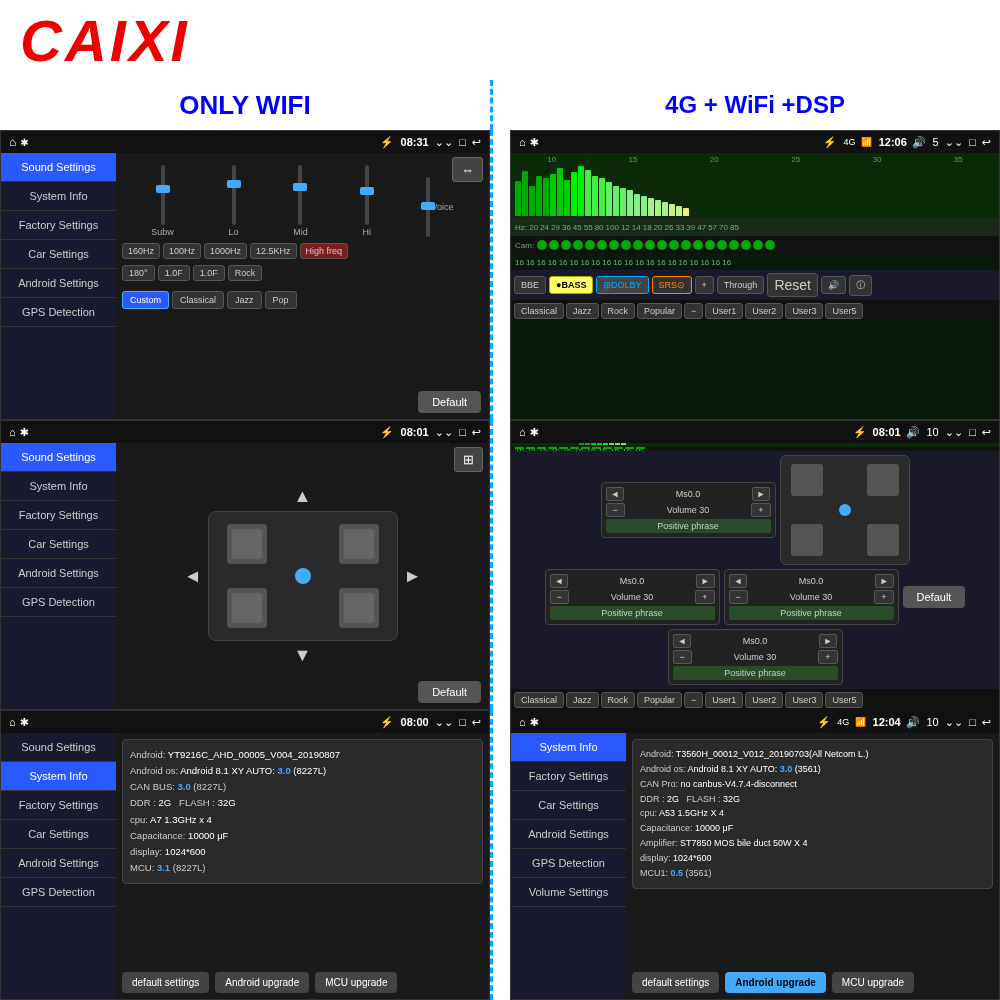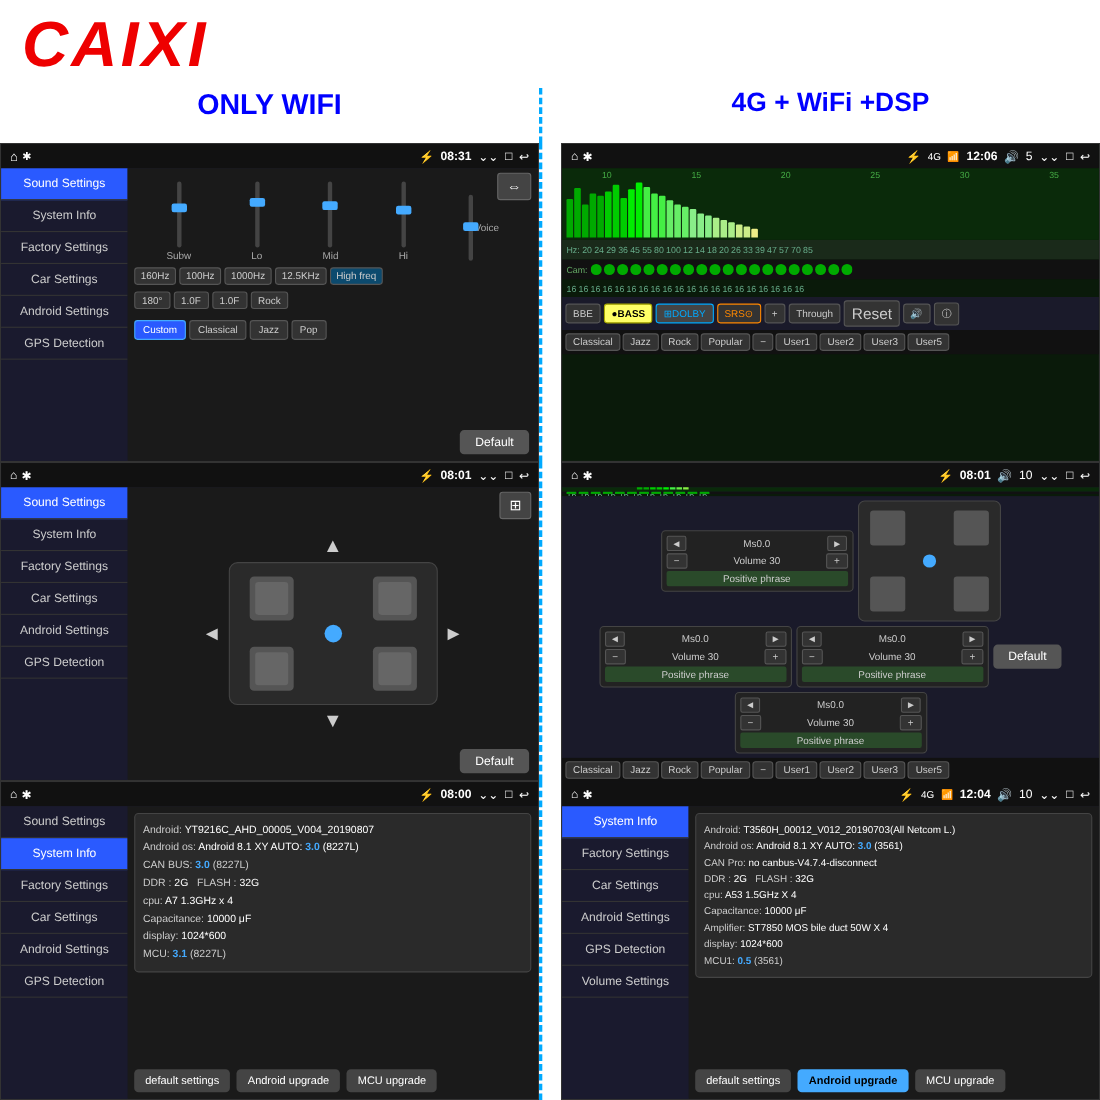--- a/index.html
+++ b/index.html
@@ -11,21 +11,21 @@
       overflow: hidden;
     }
   </style>
 </head>
 <body>
 
 <div style="display:flex; align-items:center; height:80px; padding:8px 20px; background:#fff;">
   <span style="font-size:58px; font-weight:900; color:#e00; font-style:italic; letter-spacing:3px;">CAIXI</span>
 </div>
 
-<div style="display:flex; height:50px; align-items:flex-start; background:#fff;">
+<div style="display:flex; height:50px; align-items:center; background:#fff;">
   <div style="width:490px; text-align:center; font-size:26px; font-weight:900; color:#00f;">ONLY WIFI</div>
   <div style="width:20px; border-left:3px dashed #00aaff; height:100%;"></div>
   <div style="flex:1; text-align:center; font-size:24px; font-weight:900; color:#00f;">4G + WiFi +DSP</div>
 </div>
 
 <div style="display:flex; flex-direction:column; height:870px; position:relative;">
 
   <div style="display:flex; flex:1; min-height:0;">
 
     <div style="width:490px; background:#1e1e2e; border:1px solid #333; display:flex; flex-direction:column;">
@@ -90,21 +90,21 @@
               </div>
               <span style="color:#aaa;font-size:9px;">Voice</span>
             </div>
           </div>
 
           <div style="display:flex;gap:3px;padding:2px 2px;flex-wrap:wrap;margin-top:4px;">
             <div style="background:#333;color:#ccc;border:1px solid #555;border-radius:3px;padding:2px 5px;font-size:9px;">160Hz</div>
             <div style="background:#333;color:#ccc;border:1px solid #555;border-radius:3px;padding:2px 5px;font-size:9px;">100Hz</div>
             <div style="background:#333;color:#ccc;border:1px solid #555;border-radius:3px;padding:2px 5px;font-size:9px;">1000Hz</div>
             <div style="background:#333;color:#ccc;border:1px solid #555;border-radius:3px;padding:2px 5px;font-size:9px;">12.5KHz</div>
-            <div style="background:#0c4a6e;color:#ccc;border:1px solid #555;border-radius:3px;padding:2px 5px;font-size:9px;">High freq</div>
+            <div style="background:#7f1d1d;color:#ccc;border:1px solid #555;border-radius:3px;padding:2px 5px;font-size:9px;">High freq</div>
           </div>
 
           <div style="display:flex;gap:3px;padding:2px 2px;flex-wrap:wrap;margin-top:2px;">
             <div style="background:#333;color:#ccc;border:1px solid #555;border-radius:3px;padding:2px 6px;font-size:9px;">180°</div>
             <div style="background:#333;color:#ccc;border:1px solid #555;border-radius:3px;padding:2px 6px;font-size:9px;">1.0F</div>
             <div style="background:#333;color:#ccc;border:1px solid #555;border-radius:3px;padding:2px 6px;font-size:9px;">1.0F</div>
             <div style="background:#333;color:#ccc;border:1px solid #555;border-radius:3px;padding:2px 6px;font-size:9px;">Rock</div>
           </div>
 
           <div style="display:flex;gap:3px;padding:2px 2px;flex-wrap:wrap;margin-top:6px;">

